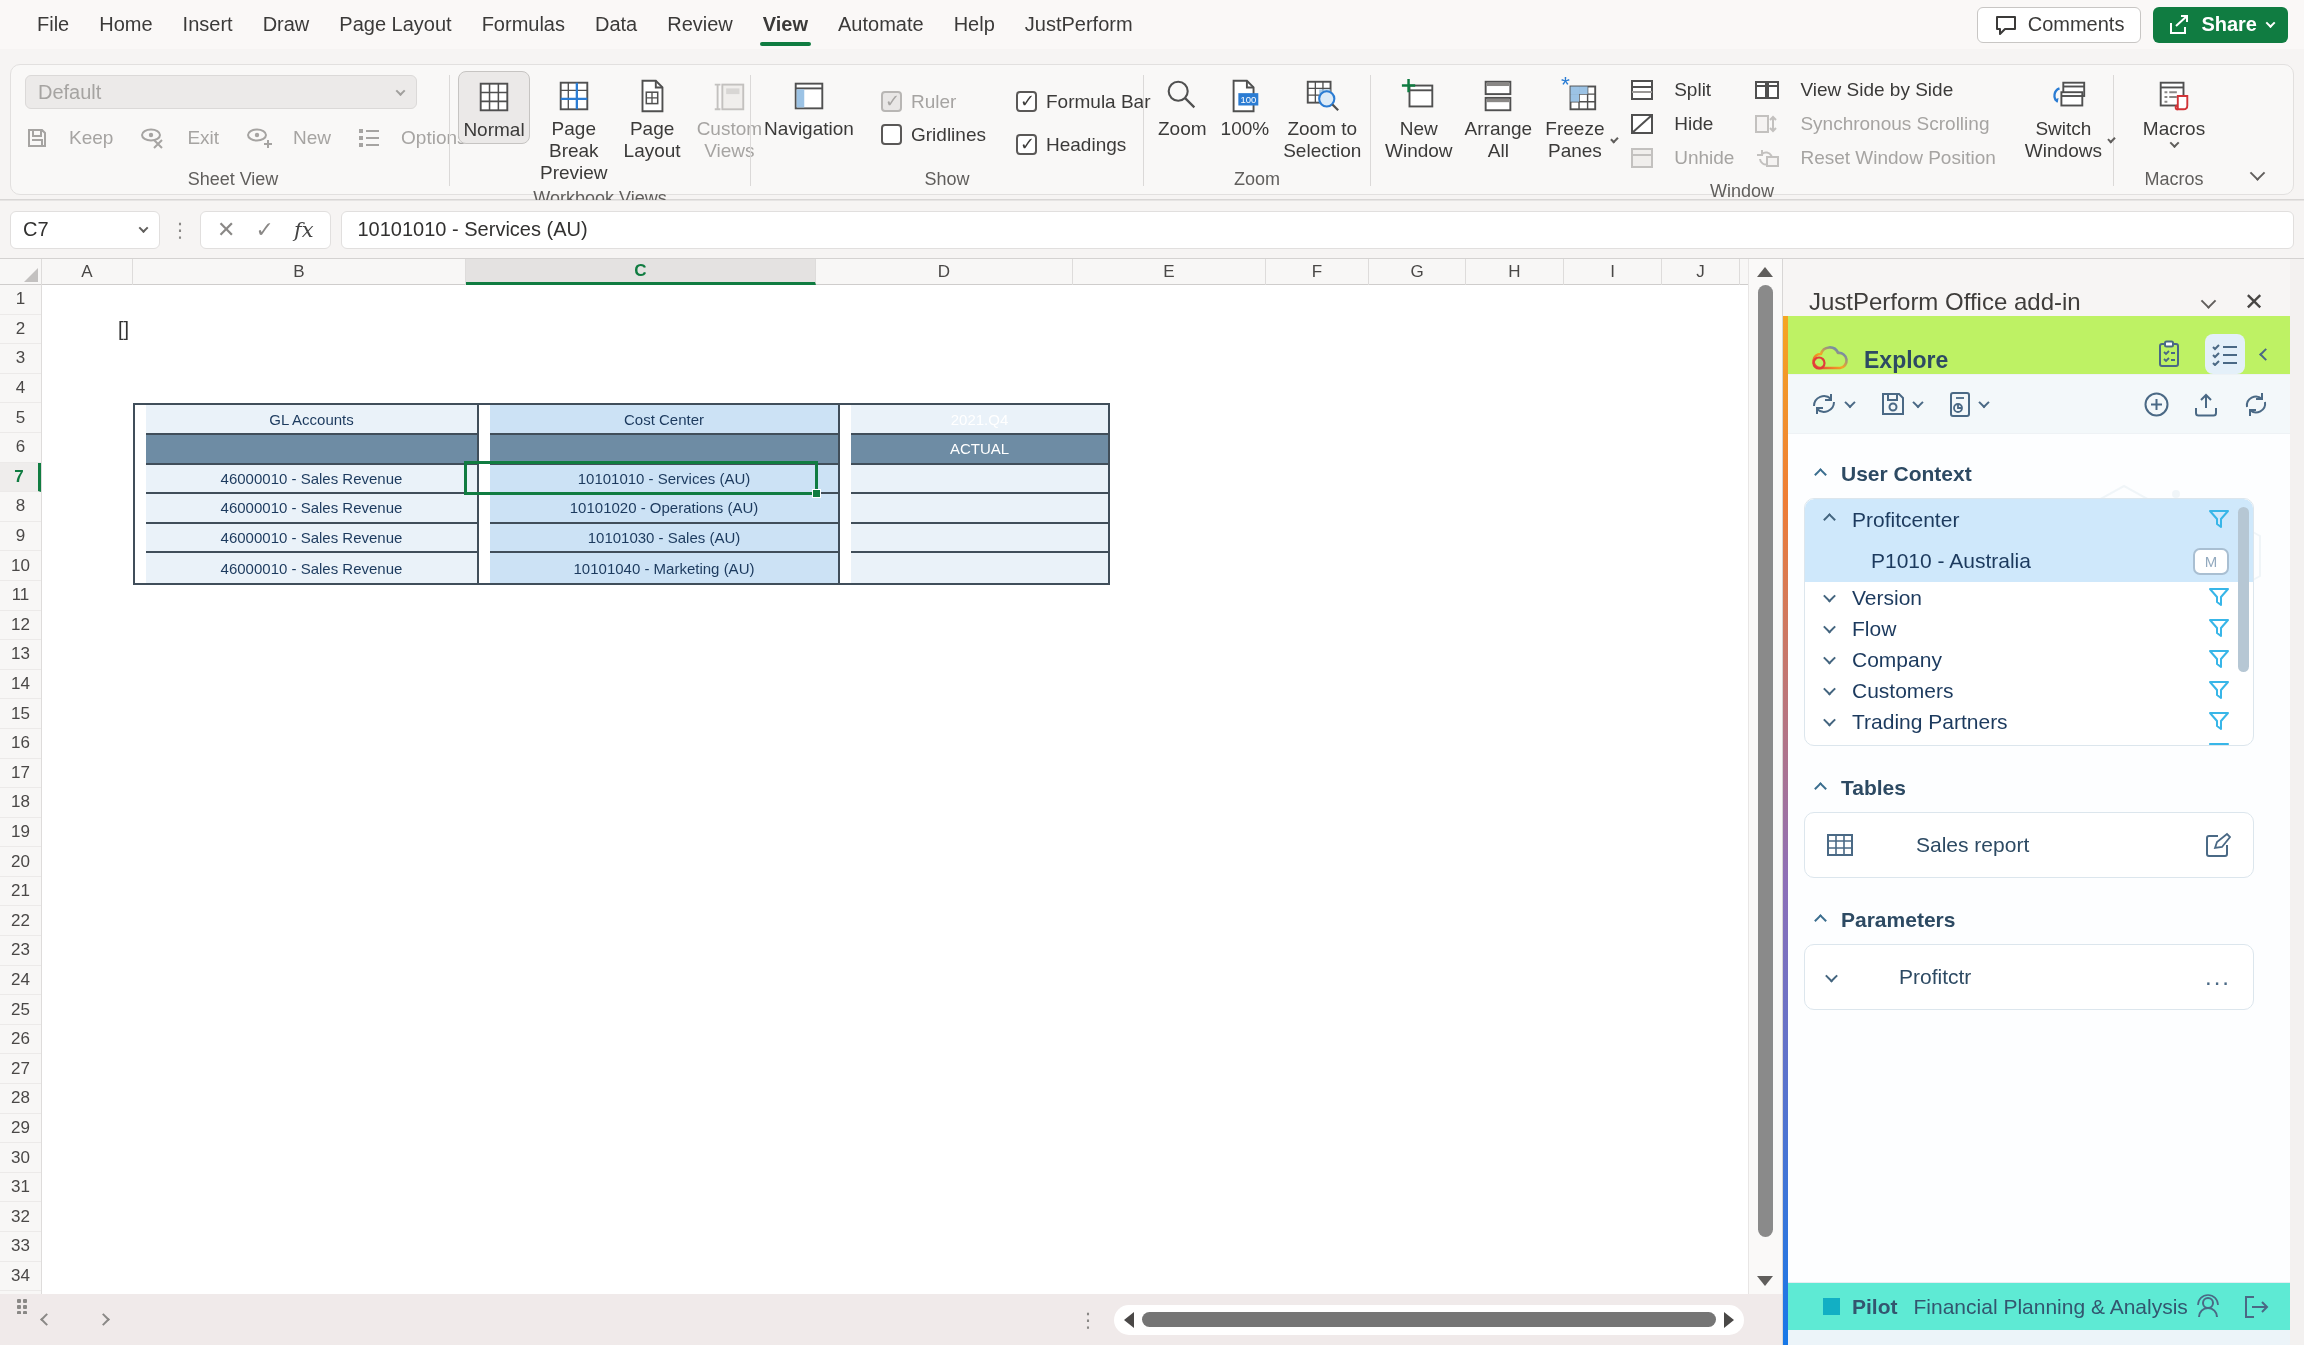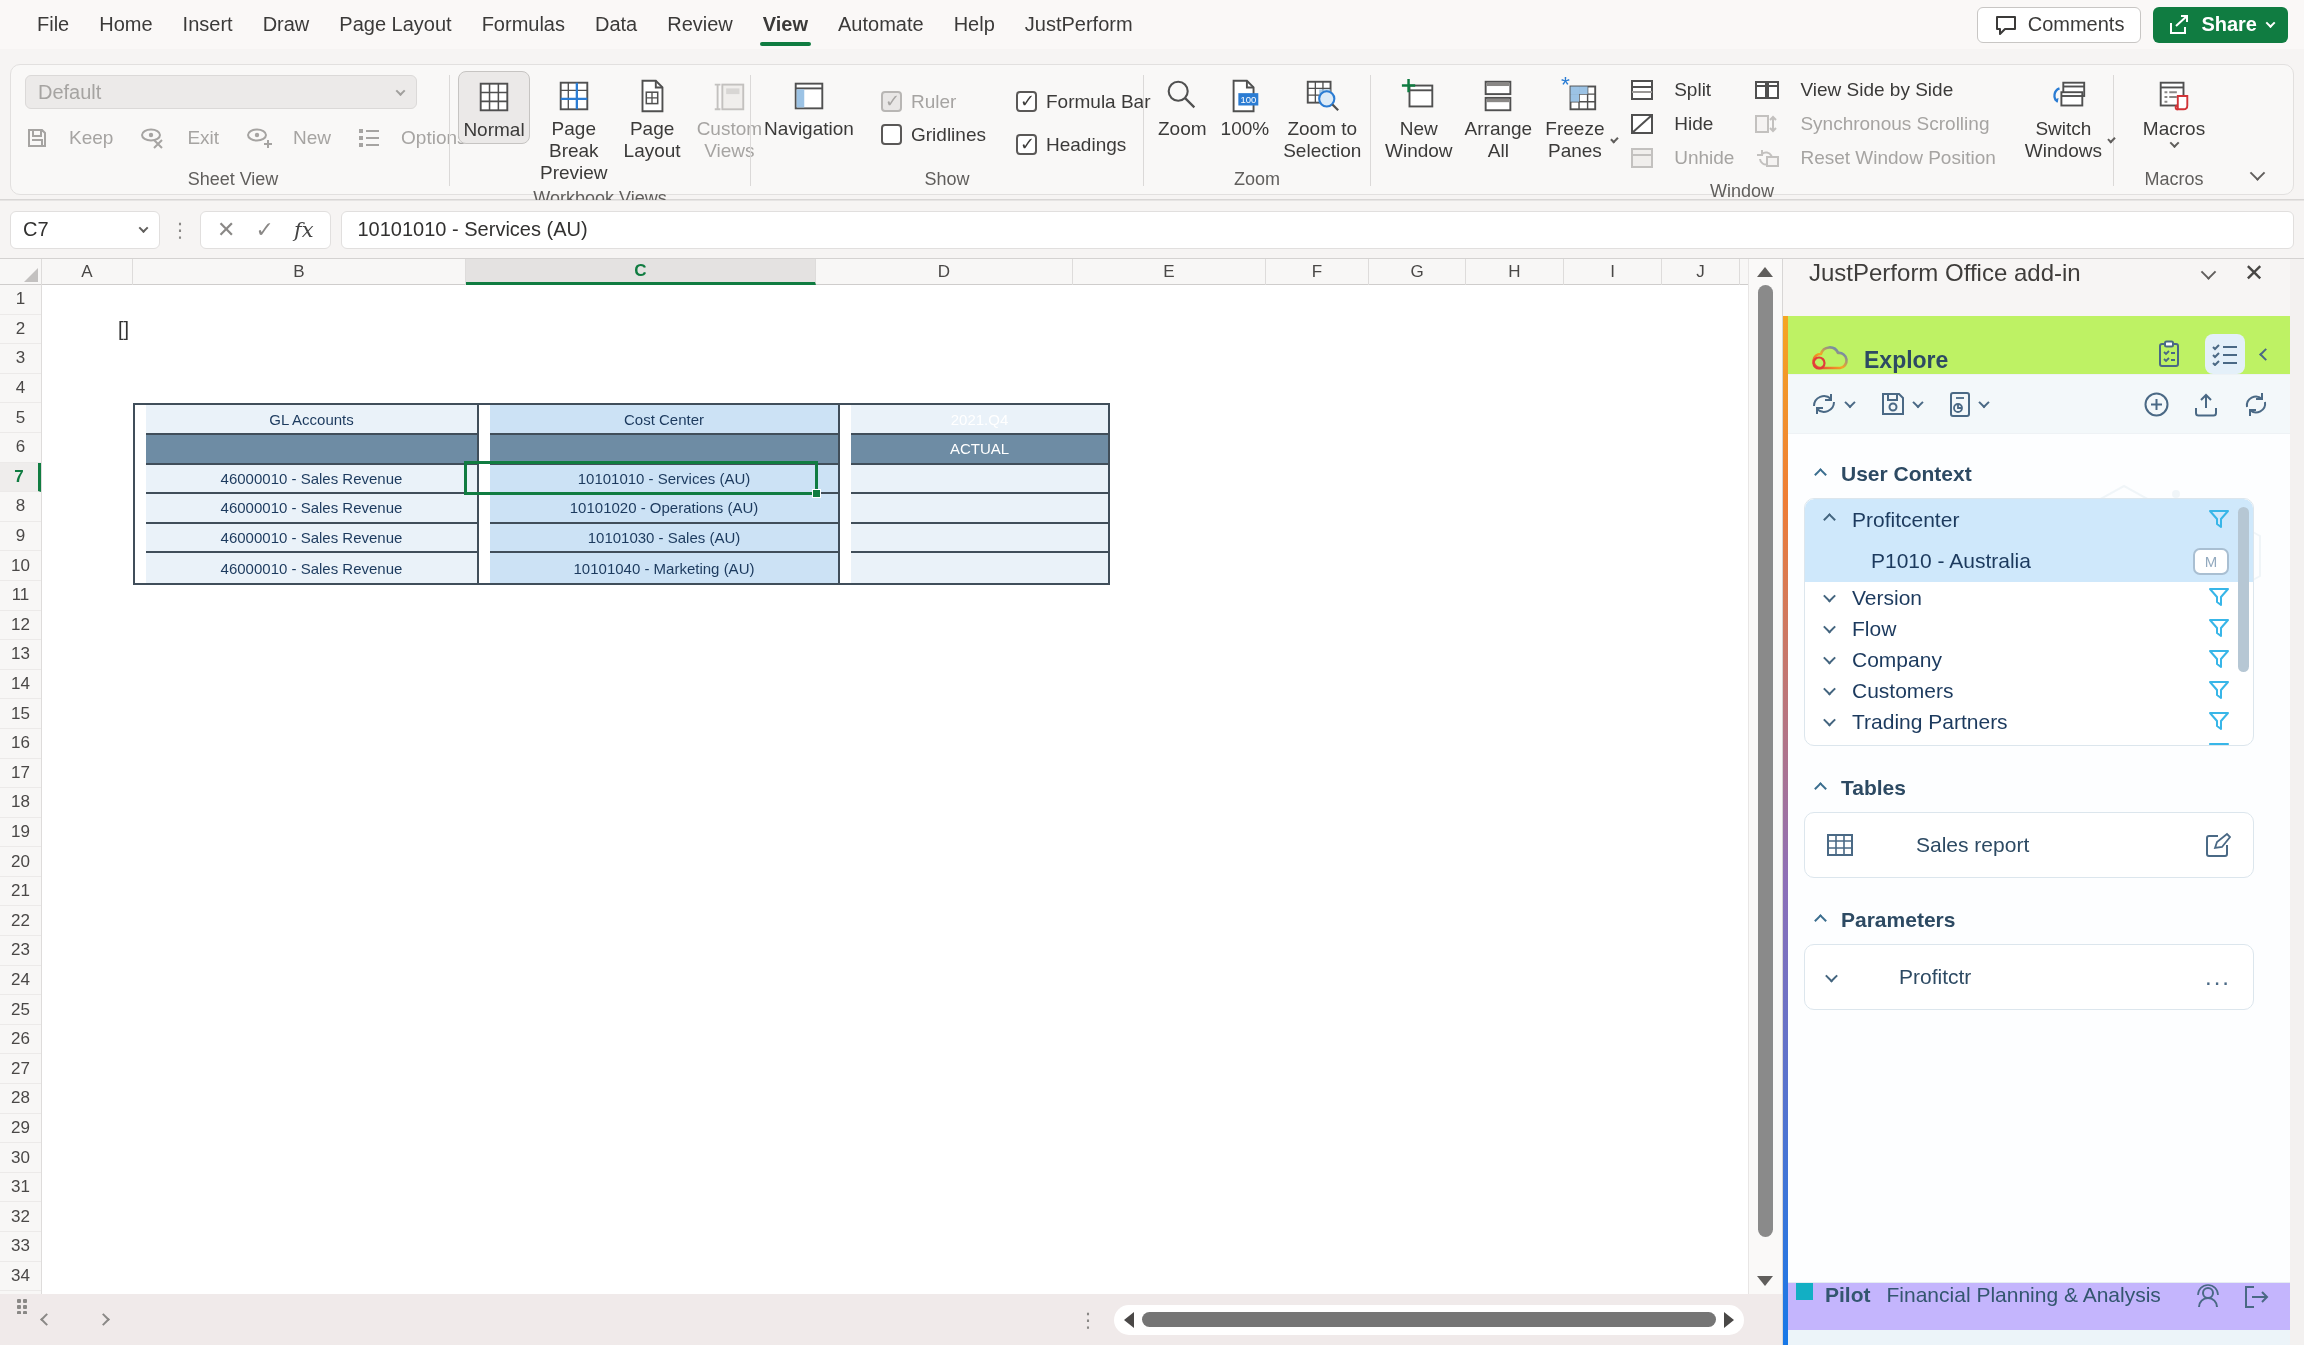--- a/index.html
+++ b/index.html
@@ -92,21 +92,21 @@
   .addsheet { display:flex; align-items:center; padding:0 20px; font-size:28px; color:#605e5c; }
   .tab-right { margin-left:auto; display:flex; align-items:center; gap:16px; padding-right:38px; }
   .hscroll { width:630px; height:30px; background:#fff; border-radius:15px; display:flex; align-items:center; padding:0 10px; }
   .hscroll .thumb { flex:1; height:15px; background:#757575; border-radius:8px; margin:0 8px; }
   .tri-l { width:0;height:0;border-top:8px solid transparent;border-bottom:8px solid transparent;border-right:10px solid #4a4847; }
   .tri-r { width:0;height:0;border-top:8px solid transparent;border-bottom:8px solid transparent;border-left:10px solid #4a4847; }
 
   
   .panel { position:absolute; left:1782px; top:259px; width:522px; height:1086px; background:#fbfdfe; border-left:1px solid #d8d6d5; }
   .panel-gutter { position:absolute; right:0; top:0; width:14px; height:100%; background:#f3f1f0; }
-  .panel-title { height:57px; background:#f7f5f4; display:flex; align-items:flex-start; padding:0 0 0 26px; }
+  .panel-title { height:57px; background:#f7f5f4; display:flex; align-items:flex-end; padding:0 0 0 26px; }
   .panel-title .t { font-size:24px; color:#3f3d3b; }
   .ptctl { margin-left:auto; display:flex; align-items:center; gap:30px; padding-right:40px; }
   .xclose { font-size:24px; color:#484644; }
   .grad-strip { position:absolute; left:0; top:57px; width:5px; bottom:0; background:linear-gradient(180deg,#F5A623 0%, #ef7d35 18%, #8e6fb8 55%, #1778E8 100%); }
   .panel-body { position:absolute; left:5px; right:14px; top:57px; bottom:0; background:#fdfeff; overflow:hidden; }
   .hexes { position:absolute; right:6px; top:160px; opacity:0.55; }
   .xrow { height:58px; display:flex; align-items:flex-end; padding:0 20px 0 22px; background:#bef264; }
   .xrow .xtitle { font-size:23px; font-weight:700; color:#2D4A63; margin-left:14px; }
   .xrow-right { margin-left:auto; display:flex; align-items:center; gap:16px; }
   .iconbtn { width:40px; height:40px; display:flex; align-items:center; justify-content:center; border-radius:8px; }
@@ -127,21 +127,21 @@
   .ctx-row.hl { background:#CFE8FB; }
   .ctx-row.hl.first { border-radius:9px 9px 0 0; }
   .ctx-row .chev { border-color:#44657f; }
   .ctx-row .funnel { margin-left:auto; }
   .ctx-child { display:flex; align-items:center; height:42px; padding:0 24px 0 66px; font-size:21px; color:#1C3A5E; background:#CFE8FB; }
   .mbadge { margin-left:auto; width:36px; height:27px; border:2px solid #a9bfd2; border-radius:7px; color:#93aabf; font-size:15px; display:flex; align-items:center; justify-content:center; background:#fff; }
   .item-row { display:flex; align-items:center; height:64px; padding:0 22px 0 22px; font-size:21px; color:#2D4A63;gap:45px; }
   .item-row .lbl { margin-left:18px; }
   .item-row .right { margin-left:auto; }
   .dots3 { color:#4a6985; font-size:24px; letter-spacing:2px; line-height:10px; }
-  .pfoot { position:absolute; left:0; right:0; bottom:15px; height:48px; background:#c4b5fd; border-top:1px solid #e6edf2; display:flex; align-items:flex-start; padding:0 20px 0 8px; }
+  .pfoot { position:absolute; left:0; right:0; bottom:15px; height:48px; background:#5eead4; border-top:1px solid #e6edf2; display:flex; align-items:center; padding:0 20px 0 35px; }
   .pfoot .sq { width:17px; height:17px; background:#12AFC4; }
   .pfoot .b1 { margin-left:12px; font-size:21px; font-weight:700; color:#33566F; }
   .pfoot .b2 { margin-left:16px; font-size:21px; color:#33566F; }
   .pfoot .right { margin-left:auto; display:flex; gap:20px; align-items:center; }
   .pfoot-under { position:absolute; left:0; right:0; bottom:0; height:15px; background:#ecf4f9; }
   svg { display:block; }
 </style>
 </head>
 <body>
 

